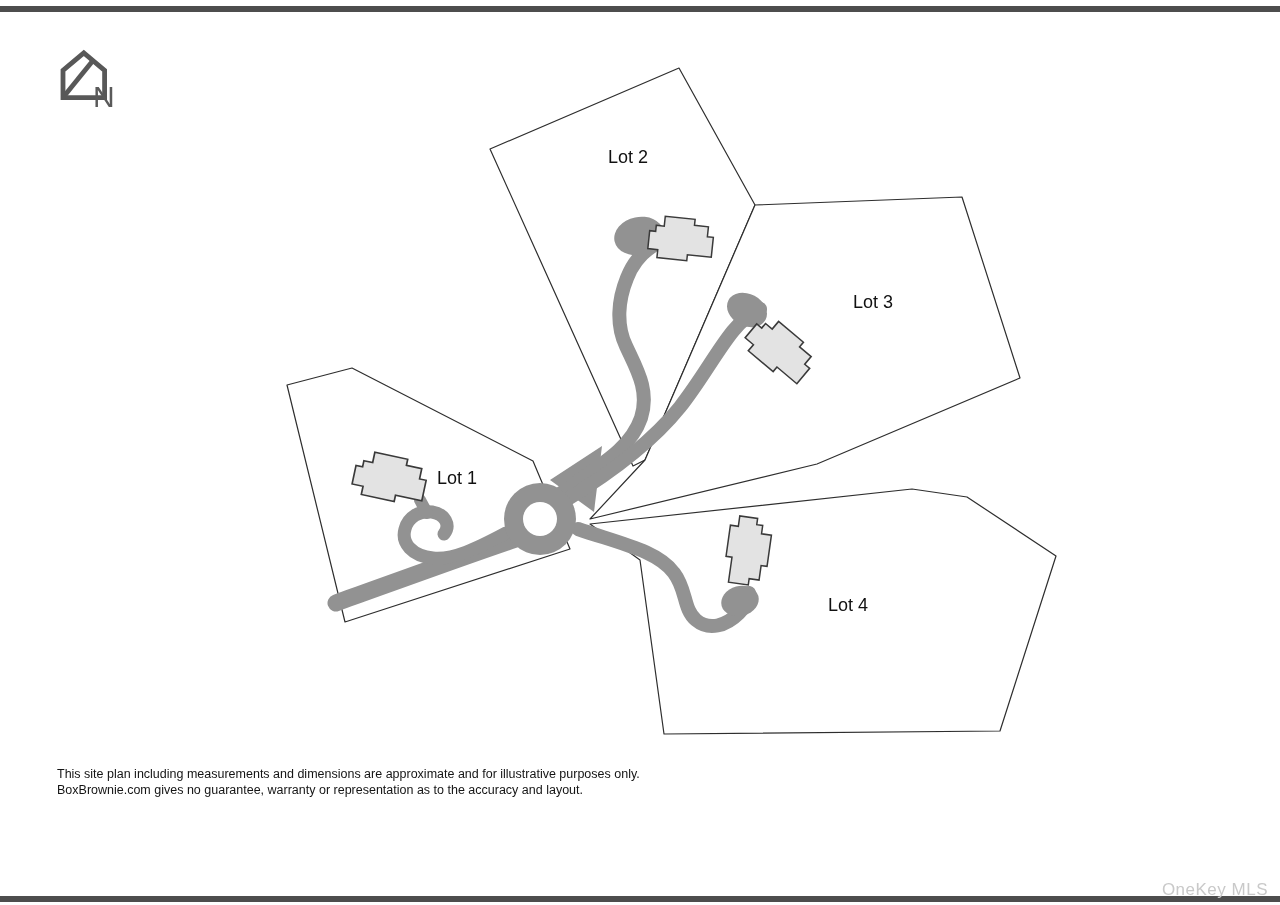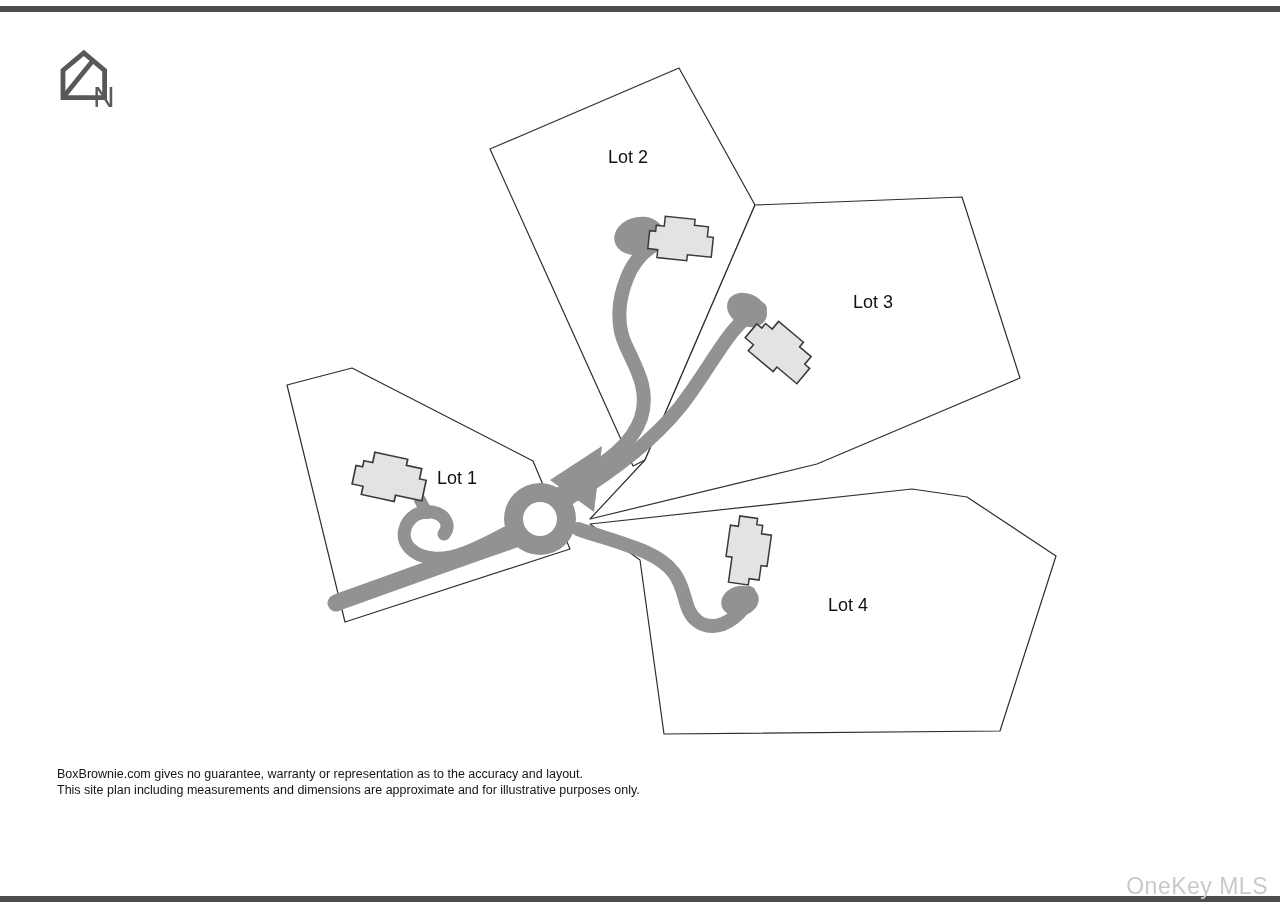--- a/index.html
+++ b/index.html
@@ -88,21 +88,21 @@
     top: 766px;
     font-size: 12.5px;
     line-height: 16px;
     color: #141414;
   }
 
   #watermark {
     position: absolute;
     right: 12px;
     bottom: 5px;
-    font-size: 23px;
+    font-size: 17px;
     color: #c9c9c9;
     letter-spacing: 0.5px;
   }
 </style>
 </head>
 <body>
 
 <div class="edge-bar top"></div>
 <div class="edge-bar bottom"></div>
 
@@ -143,17 +143,17 @@
   <use href="#house-shape" class="house" transform="translate(780,350) rotate(40) scale(1.08,1)"></use>
   <use href="#house-shape" class="house" transform="translate(748,551) rotate(98) scale(1.05,1)"></use>
 
   <text class="lot-label" x="457" y="484">Lot 1</text>
   <text class="lot-label" x="628" y="163">Lot 2</text>
   <text class="lot-label" x="873" y="308">Lot 3</text>
   <text class="lot-label" x="848" y="611">Lot 4</text>
 </svg>
 
 <div id="disclaimer">
+  <div>This site plan including measurements and dimensions are approximate and for illustrative purposes only.</div>
   <div>BoxBrownie.com gives no guarantee, warranty or representation as to the accuracy and layout.</div>
-  <div>This site plan including measurements and dimensions are approximate and for illustrative purposes only.</div>
 </div>
 
 <div id="watermark">OneKey MLS</div>
 
 </body></html>

